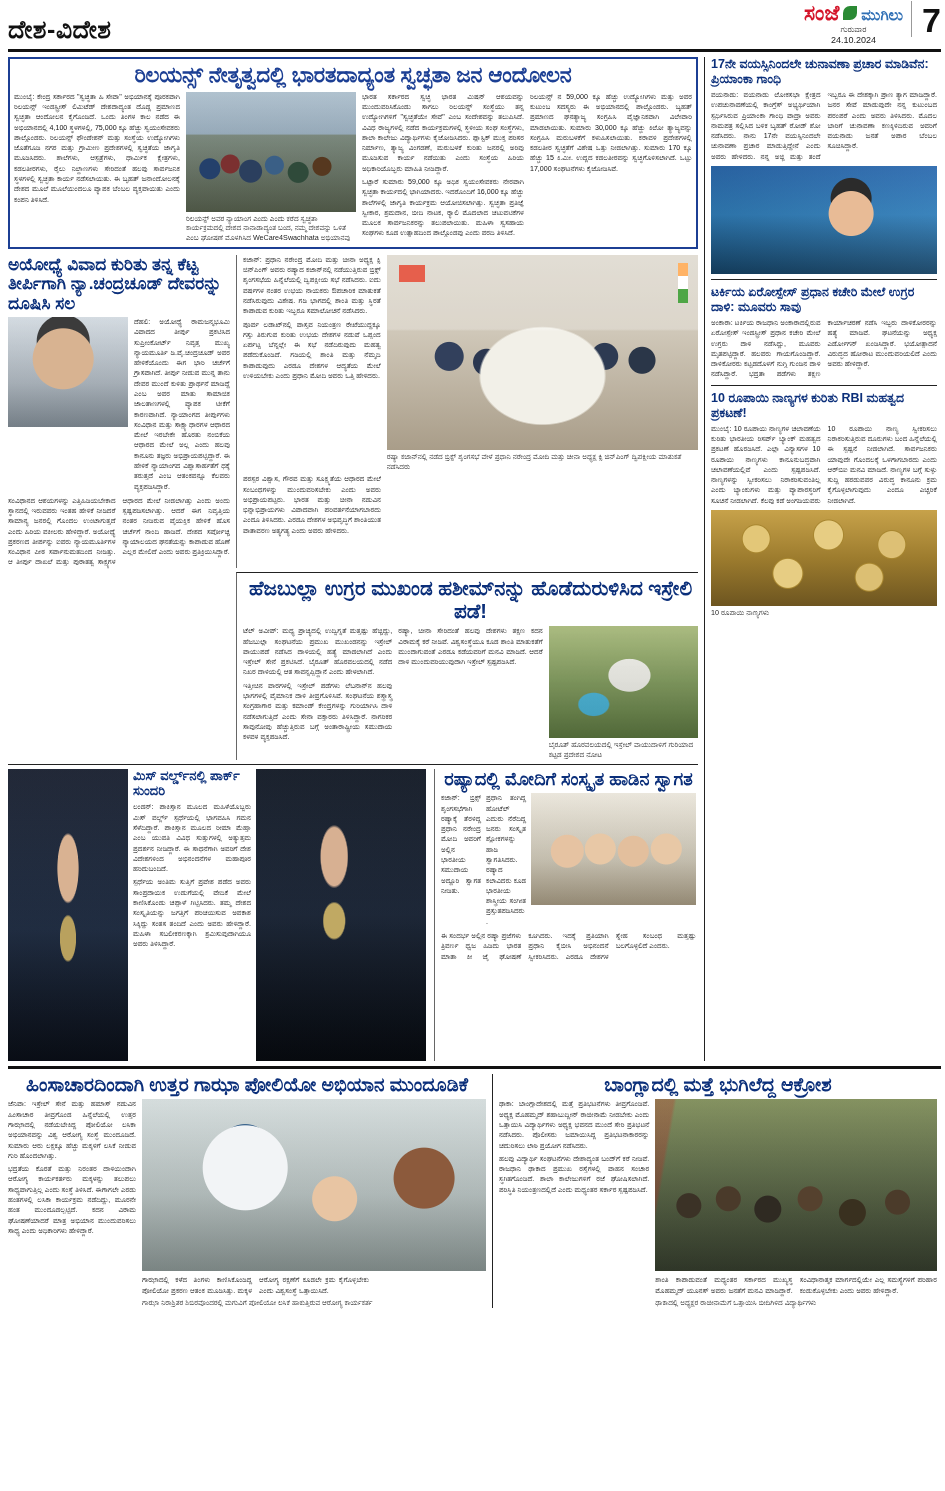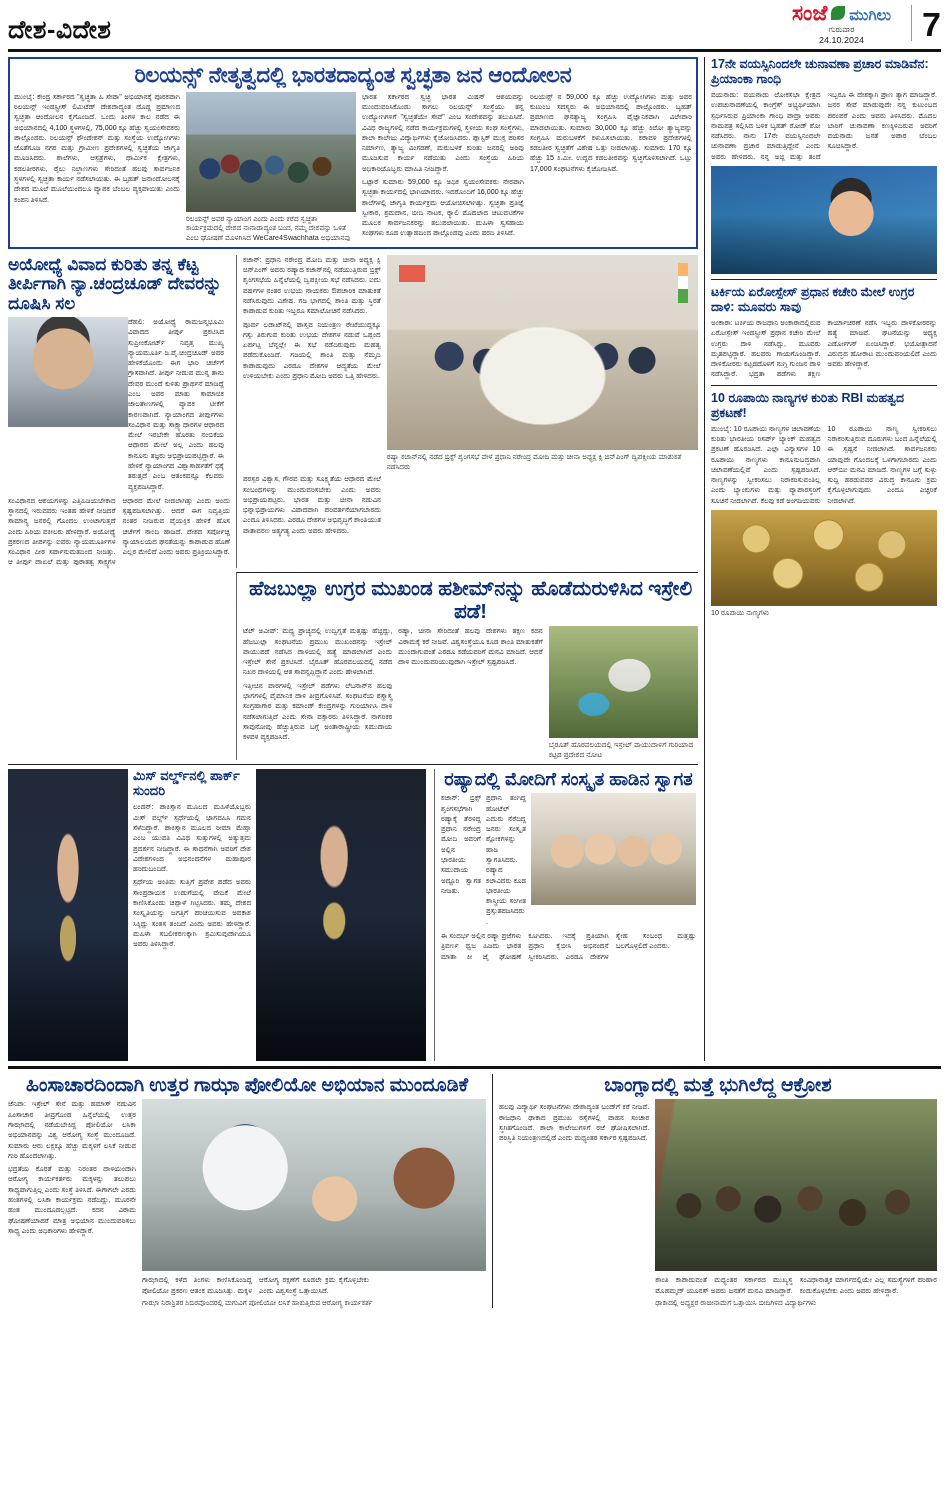--- a/index.html
+++ b/index.html
@@ -14,21 +14,21 @@
   }
   .page { width:945px; height:1491px; position:relative; padding: 6px 4px 0 8px; }
 
   
   .masthead {
     display:flex; align-items:flex-end; justify-content:space-between;
     border-bottom: 3px solid #111; padding-bottom: 4px; margin-bottom: 5px;
     height: 46px;
   }
   .masthead-left { font-size: 25px; font-weight: bold; letter-spacing: .5px; color:#111; }
-  .masthead-right { display:flex; align-items:center; gap:20px; }
+  .masthead-right { display:flex; align-items:flex-start; gap:8px; }
   .brand { display:flex; align-items:baseline; gap:4px; }
   .brand-1 { color:#d4152a; font-size:21px; font-weight:bold; }
   .brand-leaf { width:14px; height:14px; background:#2a8a34; border-radius: 50% 0 50% 0; display:inline-block; }
   .brand-2 { color:#2f6fb5; font-size:15px; font-weight:bold; }
   .brand-sub { font-size:8px; color:#333; text-align:center; }
   .masthead-date { font-size:9px; color:#222; text-align:center; }
   .page-no {
     font-size: 34px; font-weight: bold; color:#111; padding-left:10px;
     border-left: 1px solid #999; line-height: 1; padding-top:2px;
   }
@@ -215,21 +215,21 @@
           <div class="tb-c" style="width:164px">
             <div class="body-txt">ರಿಲಯನ್ಸ್ ನ 59,000 ಕ್ಕೂ ಹೆಚ್ಚು ಉದ್ಯೋಗಿಗಳು ಮತ್ತು ಅವರ ಕುಟುಂಬ ಸದಸ್ಯರು ಈ ಅಭಿಯಾನದಲ್ಲಿ ಪಾಲ್ಗೊಂಡರು. ಬೃಹತ್ ಪ್ರಮಾಣದ ಘನತ್ಯಾಜ್ಯ ಸಂಗ್ರಹಿಸಿ ವೈಜ್ಞಾನಿಕವಾಗಿ ವಿಲೇವಾರಿ ಮಾಡಲಾಯಿತು. ಸುಮಾರು 30,000 ಕ್ಕೂ ಹೆಚ್ಚು ಕಿಲೋ ತ್ಯಾಜ್ಯವನ್ನು ಸಂಗ್ರಹಿಸಿ ಮರುಬಳಕೆಗೆ ಕಳುಹಿಸಲಾಯಿತು. ಕರಾವಳಿ ಪ್ರದೇಶಗಳಲ್ಲಿ ಕಡಲತೀರ ಸ್ವಚ್ಛತೆಗೆ ವಿಶೇಷ ಒತ್ತು ನೀಡಲಾಗಿತ್ತು. ಸುಮಾರು 170 ಕ್ಕೂ ಹೆಚ್ಚು 15 ಕಿ.ಮೀ. ಉದ್ದದ ಕಡಲತೀರವನ್ನು ಸ್ವಚ್ಛಗೊಳಿಸಲಾಗಿದೆ. ಒಟ್ಟು 17,000 ಸಂಘಟನೆಗಳು ಕೈಜೋಡಿಸಿವೆ.</div>
           </div>
         </div>
       </div>
 
       <div style="display:flex; gap:6px; margin-top:6px;">
 
         <div style="width:222px;">
           <h2 class="sec left">ಅಯೋಧ್ಯೆ ವಿವಾದ ಕುರಿತು ತನ್ನ ಕೆಟ್ಟ ತೀರ್ಪಿಗಾಗಿ ನ್ಯಾ.ಚಂದ್ರಚೂಡ್ ದೇವರನ್ನು ದೂಷಿಸಿ ಸಲ</h2>
-          <div style="display:flex; gap:0;">
+          <div style="display:flex; gap:6px;">
             <div style="width:120px">
               <div class="img ph ph-portrait" style="height:110px"></div>
             </div>
             <div style="width:96px">
               <div class="body-txt">ದೆಹಲಿ: ಅಯೋಧ್ಯೆ ರಾಮಜನ್ಮಭೂಮಿ ವಿವಾದದ ತೀರ್ಪು ಪ್ರಕಟಿಸಿದ ಸುಪ್ರೀಂಕೋರ್ಟ್ ನಿವೃತ್ತ ಮುಖ್ಯ ನ್ಯಾಯಮೂರ್ತಿ ಡಿ.ವೈ.ಚಂದ್ರಚೂಡ್ ಅವರ ಹೇಳಿಕೆಯೊಂದು ಈಗ ಭಾರಿ ಚರ್ಚೆಗೆ ಗ್ರಾಸವಾಗಿದೆ. ತೀರ್ಪು ನೀಡುವ ಮುನ್ನ ತಾನು ದೇವರ ಮುಂದೆ ಕುಳಿತು ಪ್ರಾರ್ಥನೆ ಮಾಡಿದ್ದೆ ಎಂಬ ಅವರ ಮಾತು ಸಾಮಾಜಿಕ ಜಾಲತಾಣಗಳಲ್ಲಿ ವ್ಯಾಪಕ ಟೀಕೆಗೆ ಕಾರಣವಾಗಿದೆ. ನ್ಯಾಯಾಂಗದ ತೀರ್ಪುಗಳು ಸಂವಿಧಾನ ಮತ್ತು ಸಾಕ್ಷ್ಯಾಧಾರಗಳ ಆಧಾರದ ಮೇಲೆ ಇರಬೇಕೇ ಹೊರತು ನಂಬಿಕೆಯ ಆಧಾರದ ಮೇಲೆ ಅಲ್ಲ ಎಂದು ಹಲವು ಕಾನೂನು ತಜ್ಞರು ಅಭಿಪ್ರಾಯಪಟ್ಟಿದ್ದಾರೆ. ಈ ಹೇಳಿಕೆ ನ್ಯಾಯಾಂಗದ ವಿಶ್ವಾಸಾರ್ಹತೆಗೆ ಧಕ್ಕೆ ತರುತ್ತದೆ ಎಂಬ ಆತಂಕವನ್ನೂ ಕೆಲವರು ವ್ಯಕ್ತಪಡಿಸಿದ್ದಾರೆ.</div>
             </div>
           </div>
           <div class="body-txt cols2" style="margin-top:4px">ಸಂವಿಧಾನದ ಆಶಯಗಳನ್ನು ಎತ್ತಿಹಿಡಿಯಬೇಕಾದ ಸ್ಥಾನದಲ್ಲಿ ಇರುವವರು ಇಂತಹ ಹೇಳಿಕೆ ನೀಡಿದರೆ ಸಾಮಾನ್ಯ ಜನರಲ್ಲಿ ಗೊಂದಲ ಉಂಟಾಗುತ್ತದೆ ಎಂದು ಹಿರಿಯ ವಕೀಲರು ಹೇಳಿದ್ದಾರೆ. ಅಯೋಧ್ಯೆ ಪ್ರಕರಣದ ತೀರ್ಪನ್ನು ಐವರು ನ್ಯಾಯಮೂರ್ತಿಗಳ ಸಂವಿಧಾನ ಪೀಠ ಸರ್ವಾನುಮತದಿಂದ ನೀಡಿತ್ತು. ಆ ತೀರ್ಪು ದಾಖಲೆ ಮತ್ತು ಪುರಾತತ್ವ ಸಾಕ್ಷ್ಯಗಳ ಆಧಾರದ ಮೇಲೆ ನೀಡಲಾಗಿತ್ತು ಎಂದು ಅಂದು ಸ್ಪಷ್ಟಪಡಿಸಲಾಗಿತ್ತು. ಆದರೆ ಈಗ ನಿವೃತ್ತಿಯ ನಂತರ ನೀಡಿರುವ ವೈಯಕ್ತಿಕ ಹೇಳಿಕೆ ಹೊಸ ಚರ್ಚೆಗೆ ನಾಂದಿ ಹಾಡಿದೆ. ದೇಶದ ಸರ್ವೋಚ್ಚ ನ್ಯಾಯಾಲಯದ ಘನತೆಯನ್ನು ಕಾಪಾಡುವ ಹೊಣೆ ಎಲ್ಲರ ಮೇಲಿದೆ ಎಂದು ಅವರು ಪ್ರತಿಕ್ರಿಯಿಸಿದ್ದಾರೆ.</div>
         </div>
 
@@ -343,20 +343,21 @@
           <div class="body-txt cols3" style="margin-top:4px">ಗಾಝಾದಲ್ಲಿ ಕಳೆದ ತಿಂಗಳು ಕಾಣಿಸಿಕೊಂಡಿದ್ದ ಪೋಲಿಯೋ ಪ್ರಕರಣ ಆತಂಕ ಮೂಡಿಸಿತ್ತು. ಮಕ್ಕಳ ಆರೋಗ್ಯ ರಕ್ಷಣೆಗೆ ಕೂಡಲೇ ಕ್ರಮ ಕೈಗೊಳ್ಳಬೇಕು ಎಂದು ವಿಶ್ವಸಂಸ್ಥೆ ಒತ್ತಾಯಿಸಿದೆ.</div>
           <div class="cap">ಗಾಝಾ ನಿರಾಶ್ರಿತರ ಶಿಬಿರವೊಂದರಲ್ಲಿ ಮಗುವಿಗೆ ಪೋಲಿಯೋ ಲಸಿಕೆ ಹಾಕುತ್ತಿರುವ ಆರೋಗ್ಯ ಕಾರ್ಯಕರ್ತ</div>
         </div>
       </div>
     </div>
 
     <div style="width:445px; border-left:1px solid #222; padding-left:6px;">
       <h2 class="sec" style="font-size:19px">ಬಾಂಗ್ಲಾದಲ್ಲಿ ಮತ್ತೆ ಭುಗಿಲೆದ್ದ ಆಕ್ರೋಶ</h2>
       <div style="display:flex; gap:6px;">
         <div style="width:152px">
+          <div class="body-txt">ಢಾಕಾ: ಬಾಂಗ್ಲಾದೇಶದಲ್ಲಿ ಮತ್ತೆ ಪ್ರತಿಭಟನೆಗಳು ತೀವ್ರಗೊಂಡಿವೆ. ಅಧ್ಯಕ್ಷ ಮೊಹಮ್ಮದ್ ಶಹಾಬುದ್ದೀನ್ ರಾಜೀನಾಮೆ ನೀಡಬೇಕು ಎಂದು ಒತ್ತಾಯಿಸಿ ವಿದ್ಯಾರ್ಥಿಗಳು ಅಧ್ಯಕ್ಷ ಭವನದ ಮುಂದೆ ಸೇರಿ ಪ್ರತಿಭಟನೆ ನಡೆಸಿದರು. ಪೊಲೀಸರು ಜಮಾಯಿಸಿದ್ದ ಪ್ರತಿಭಟನಾಕಾರರನ್ನು ಚದುರಿಸಲು ಲಾಠಿ ಪ್ರಯೋಗ ನಡೆಸಿದರು.</div>
           <div class="body-txt" style="margin-top:3px">ಹಲವು ವಿದ್ಯಾರ್ಥಿ ಸಂಘಟನೆಗಳು ದೇಶಾದ್ಯಂತ ಬಂದ್‌ಗೆ ಕರೆ ನೀಡಿವೆ. ರಾಜಧಾನಿ ಢಾಕಾದ ಪ್ರಮುಖ ರಸ್ತೆಗಳಲ್ಲಿ ವಾಹನ ಸಂಚಾರ ಸ್ಥಗಿತಗೊಂಡಿದೆ. ಶಾಲಾ ಕಾಲೇಜುಗಳಿಗೆ ರಜೆ ಘೋಷಿಸಲಾಗಿದೆ. ಪರಿಸ್ಥಿತಿ ನಿಯಂತ್ರಣದಲ್ಲಿದೆ ಎಂದು ಮಧ್ಯಂತರ ಸರ್ಕಾರ ಸ್ಪಷ್ಟಪಡಿಸಿದೆ.</div>
         </div>
         <div style="width:285px">
           <div class="img ph ph-protest" style="height:172px"></div>
           <div class="body-txt cols2" style="margin-top:4px">ಶಾಂತಿ ಕಾಪಾಡುವಂತೆ ಮಧ್ಯಂತರ ಸರ್ಕಾರದ ಮುಖ್ಯಸ್ಥ ಮೊಹಮ್ಮದ್ ಯೂನಸ್ ಅವರು ಜನತೆಗೆ ಮನವಿ ಮಾಡಿದ್ದಾರೆ. ಸಂವಿಧಾನಾತ್ಮಕ ಮಾರ್ಗದಲ್ಲಿಯೇ ಎಲ್ಲ ಸಮಸ್ಯೆಗಳಿಗೆ ಪರಿಹಾರ ಕಂಡುಕೊಳ್ಳಬೇಕು ಎಂದು ಅವರು ಹೇಳಿದ್ದಾರೆ.</div>
           <div class="cap">ಢಾಕಾದಲ್ಲಿ ಅಧ್ಯಕ್ಷರ ರಾಜೀನಾಮೆಗೆ ಒತ್ತಾಯಿಸಿ ಬೀದಿಗಿಳಿದ ವಿದ್ಯಾರ್ಥಿಗಳು</div>
         </div>
       </div>
     </div>
   </div>

